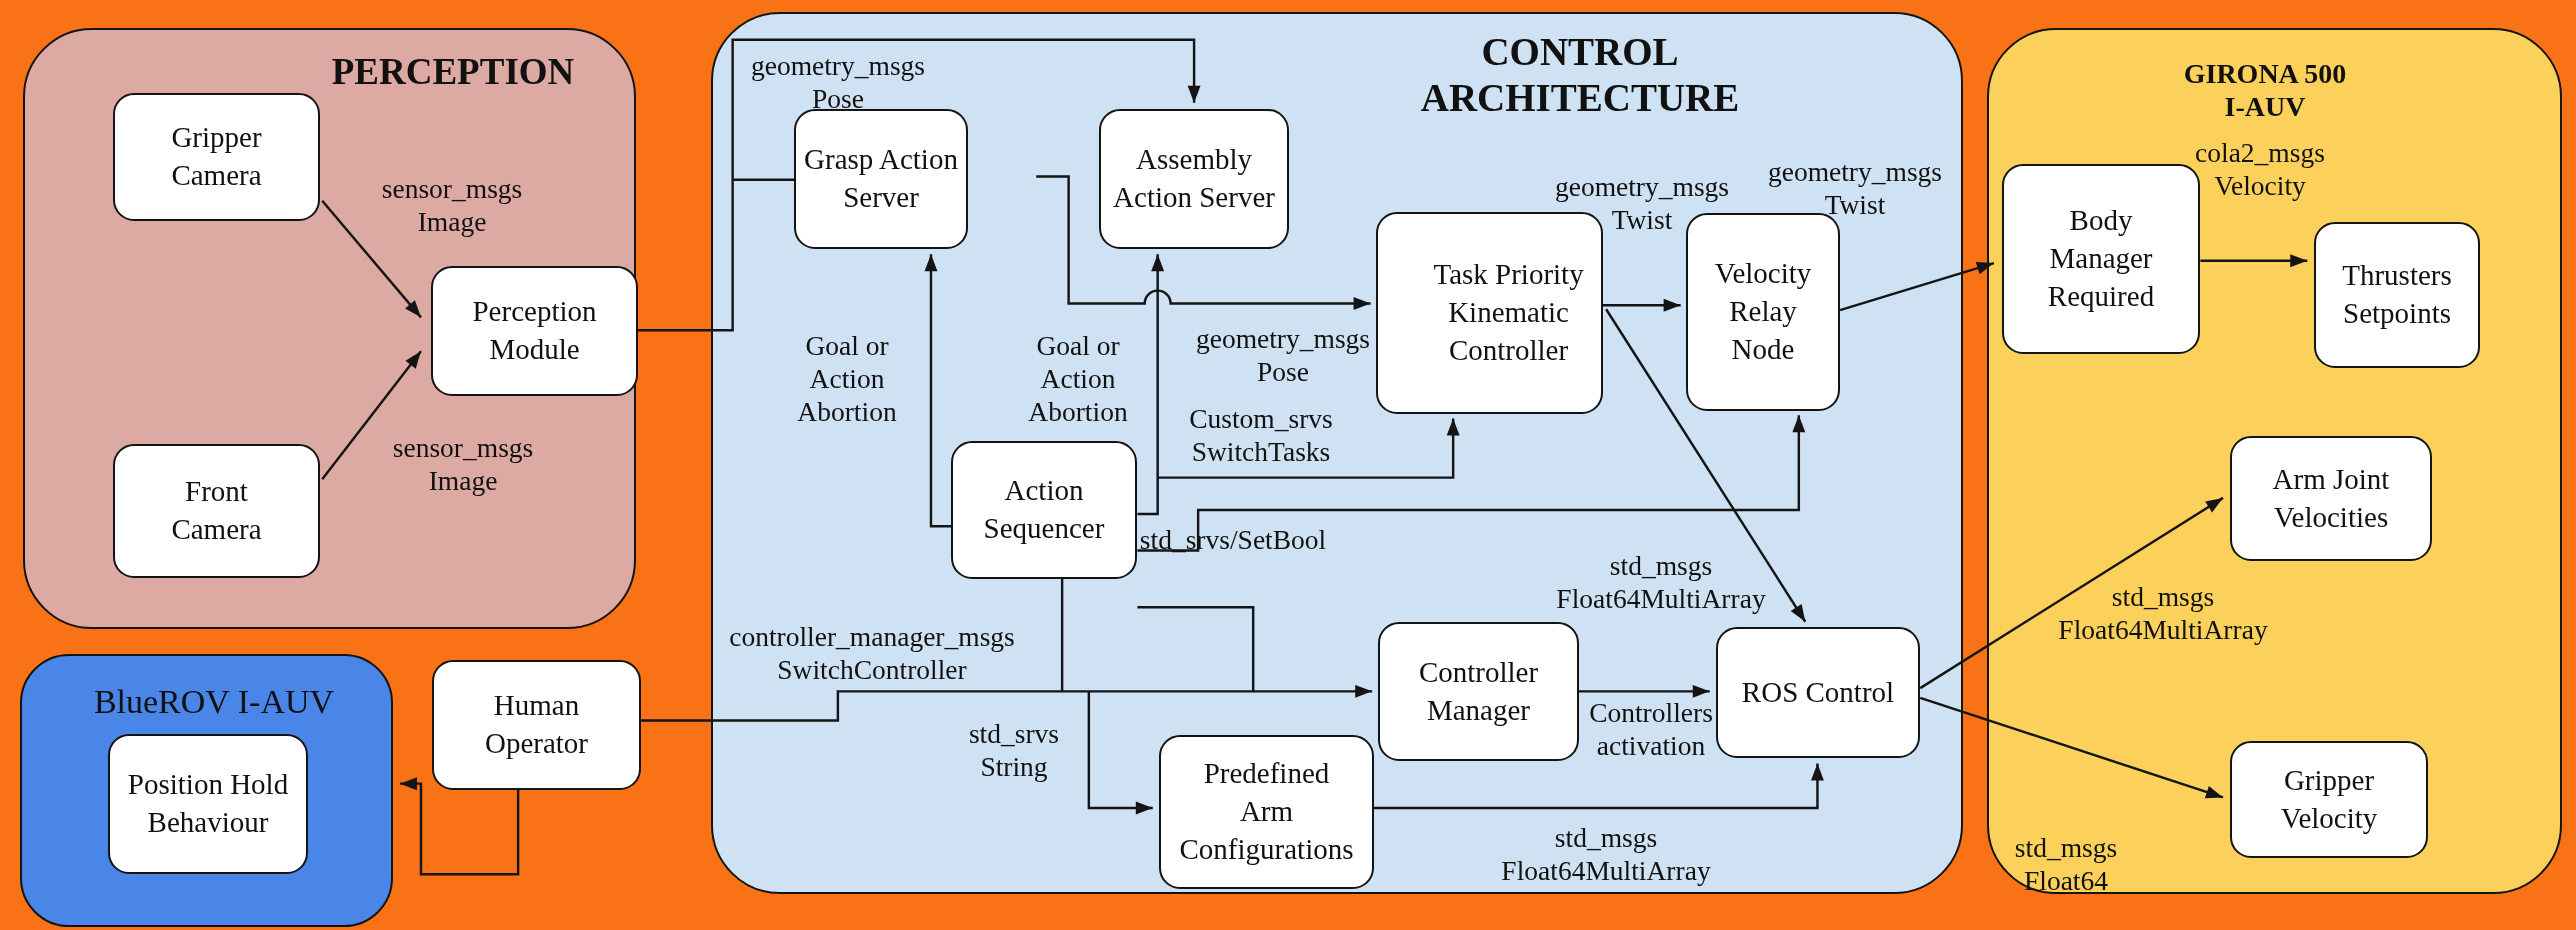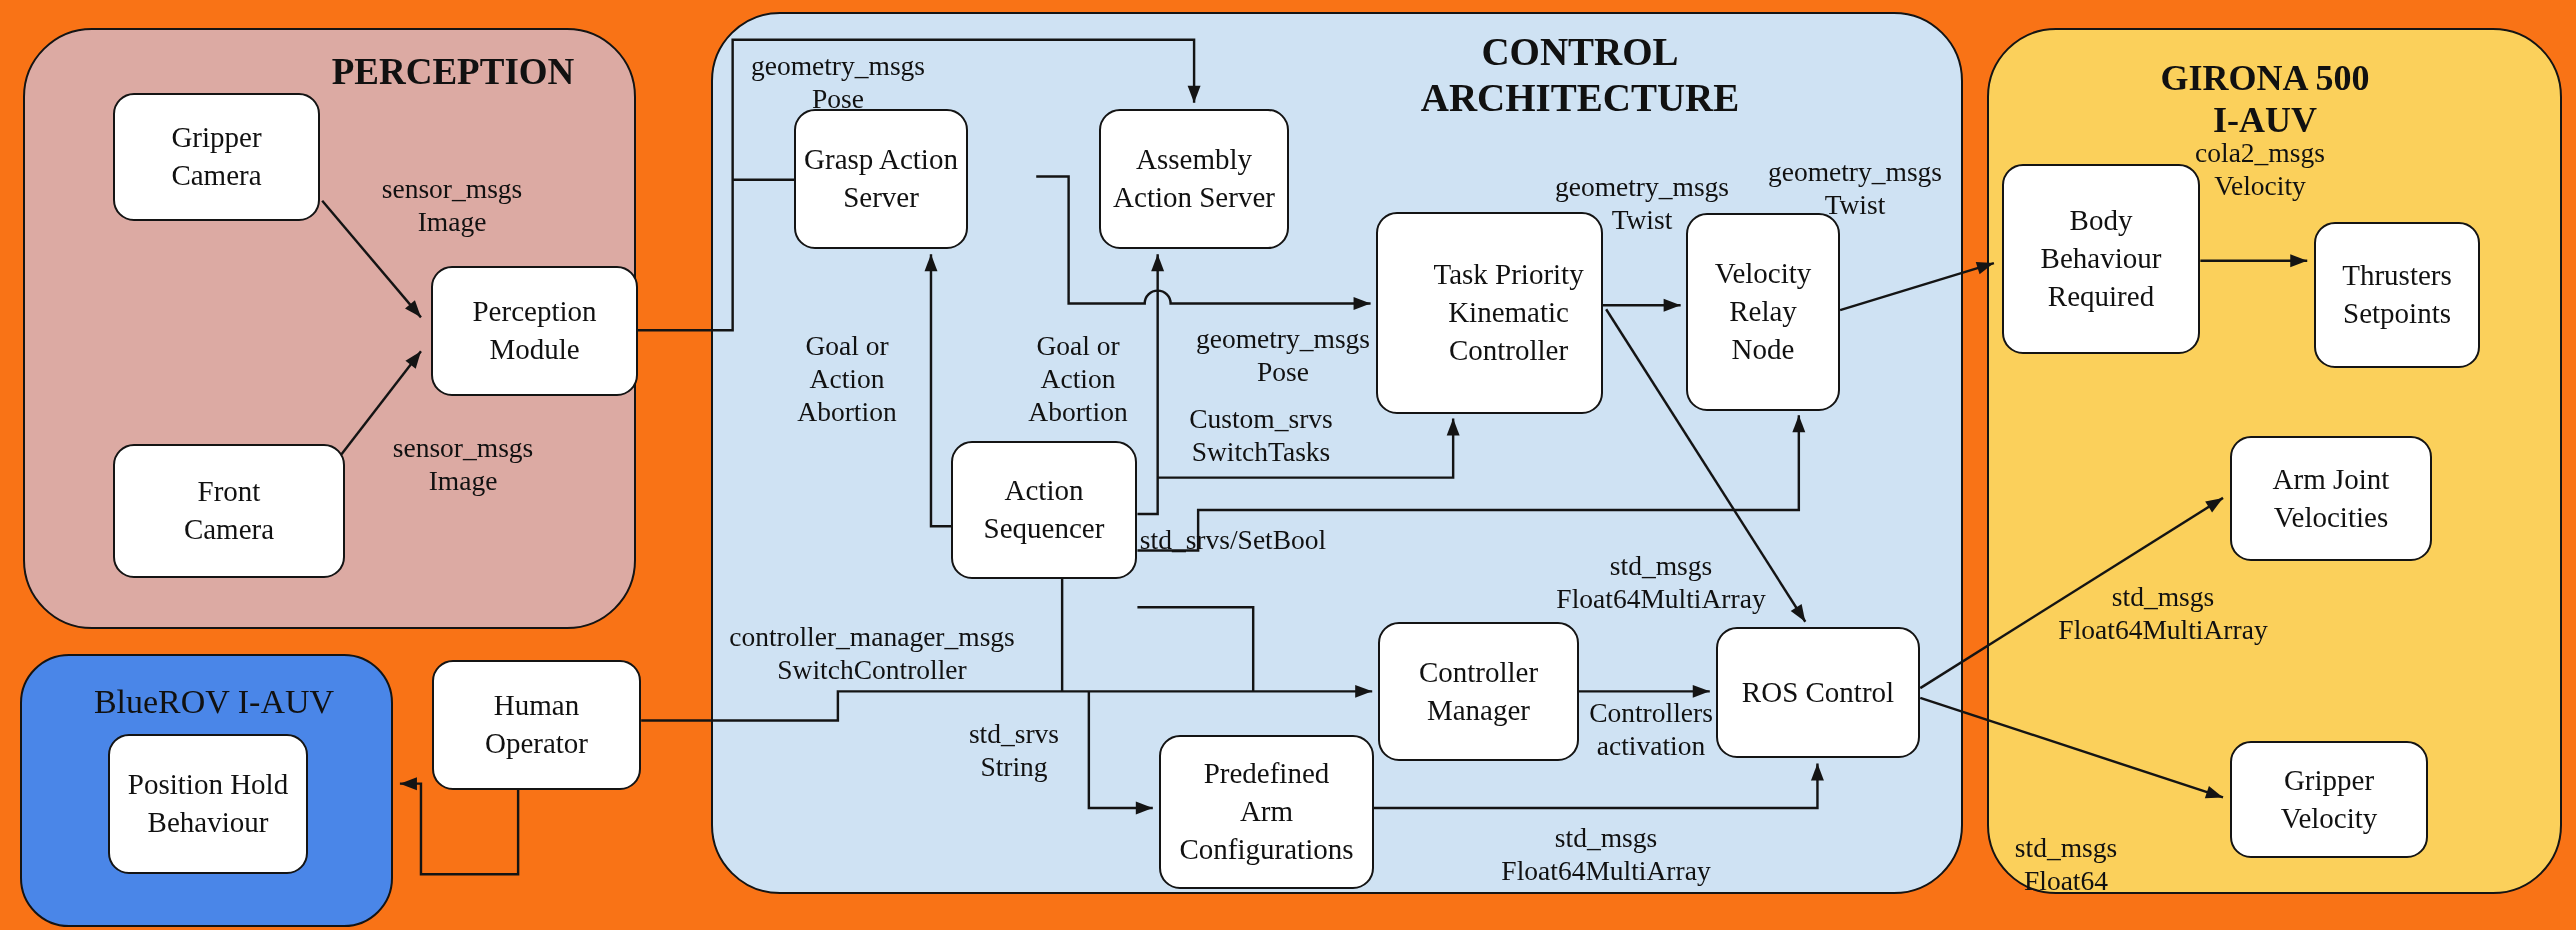--- a/index.html
+++ b/index.html
@@ -28,21 +28,21 @@
 <div id="canvas">
 
   <div class="region perception" style="left:23px;top:28px;width:613px;height:601px;"></div>
   <div class="region control" style="left:711px;top:12px;width:1252px;height:882px;"></div>
   <div class="region girona" style="left:1987px;top:28px;width:575px;height:866px;"></div>
   <div class="region bluerov" style="left:20px;top:654px;width:373px;height:273px;"></div>
 
   <div class="region-title" style="left:453px;top:50px;width:389px;">PERCEPTION</div>
   <div class="region-title" style="left:1580px;top:29px;width:615px;font-size:39px;">CONTROL
 ARCHITECTURE</div>
-  <div class="region-title" style="left:2265px;top:57px;width:405px;font-size:36px;">GIRONA 500
+  <div class="region-title" style="left:2265px;top:57px;width:405px;font-size:28px;">GIRONA 500
 I-AUV</div>
   <div class="region-title light" style="left:214px;top:672px;width:356px;margin-top:10px;">BlueROV I-AUV</div>
 
   <svg class="wires" width="2576" height="931" viewBox="0 0 3182 1150">
     <defs>
       <marker id="arrow" markerUnits="userSpaceOnUse" markerWidth="28" markerHeight="22" refX="23" refY="10" orient="auto">
         <path d="M2,2 L23,10 L2,18 Z" fill="#141414"></path>
       </marker>
     </defs>
     <g stroke="#141414" stroke-width="3" fill="none">
@@ -66,21 +66,21 @@
       <path d="M1950,854 L2112,854" marker-end="url(#arrow)"></path>
       <path d="M1697,998 L2245,998 L2245,943" marker-end="url(#arrow)"></path>
       <path d="M2372,850 L2746,615" marker-end="url(#arrow)"></path>
       <path d="M2372,862 L2746,985" marker-end="url(#arrow)"></path>
       <path d="M640,975 L640,1080 L520,1080 L520,968 L494,968" marker-end="url(#arrow)"></path>
     </g>
   </svg>
 
   <div class="node" style="left:113px;top:93px;width:207px;height:128px;">Gripper
 Camera</div>
-  <div class="node" style="left:113px;top:444px;width:232px;height:134px;">Front
+  <div class="node" style="left:113px;top:444px;width:207px;height:134px;">Front
 Camera</div>
   <div class="node" style="left:431px;top:266px;width:207px;height:130px;">Perception
 Module</div>
   <div class="node" style="left:794px;top:109px;width:174px;height:140px;">Grasp Action
 Server</div>
   <div class="node" style="left:1099px;top:109px;width:190px;height:140px;">Assembly
 Action Server</div>
   <div class="node" style="left:951px;top:441px;width:186px;height:138px;">Action
 Sequencer</div>
   <div class="node" style="left:1376px;top:212px;width:227px;height:202px;padding-left:43px;">Task Priority
@@ -93,21 +93,21 @@
 Manager</div>
   <div class="node" style="left:1716px;top:627px;width:204px;height:131px;">ROS Control</div>
   <div class="node" style="left:1159px;top:735px;width:215px;height:154px;">Predefined
 Arm
 Configurations</div>
   <div class="node" style="left:432px;top:660px;width:209px;height:130px;">Human
 Operator</div>
   <div class="node" style="left:108px;top:734px;width:200px;height:140px;font-family:Liberation Serif, serif;">Position Hold
 Behaviour</div>
   <div class="node" style="left:2002px;top:164px;width:198px;height:190px;">Body
-Behaviour
+Manager
 Required</div>
   <div class="node" style="left:2314px;top:194px;width:166px;height:146px;margin-top:28px;">Thrusters
 Setpoints</div>
   <div class="node" style="left:2230px;top:436px;width:202px;height:125px;">Arm Joint
 Velocities</div>
   <div class="node" style="left:2230px;top:741px;width:198px;height:117px;">Gripper
 Velocity</div>
 
   <div class="edge-label" style="left:452px;top:172px;">sensor_msgs
 Image</div>

